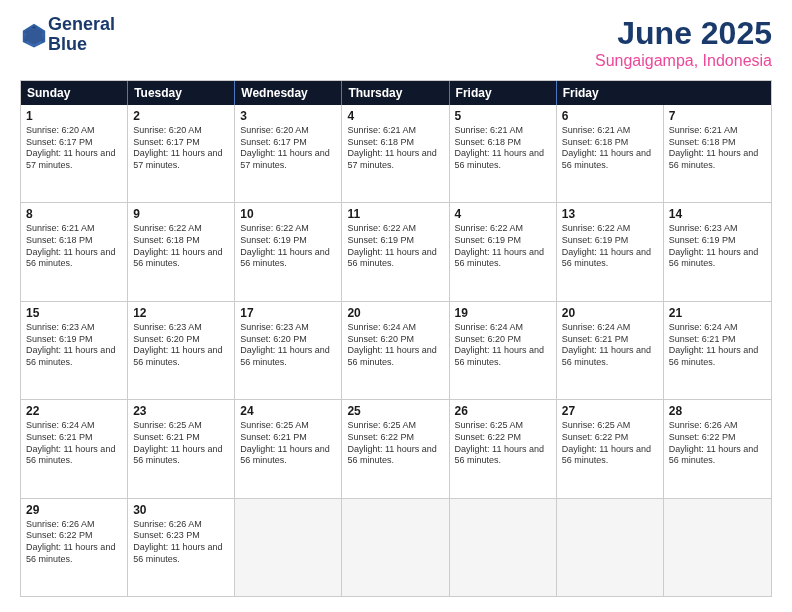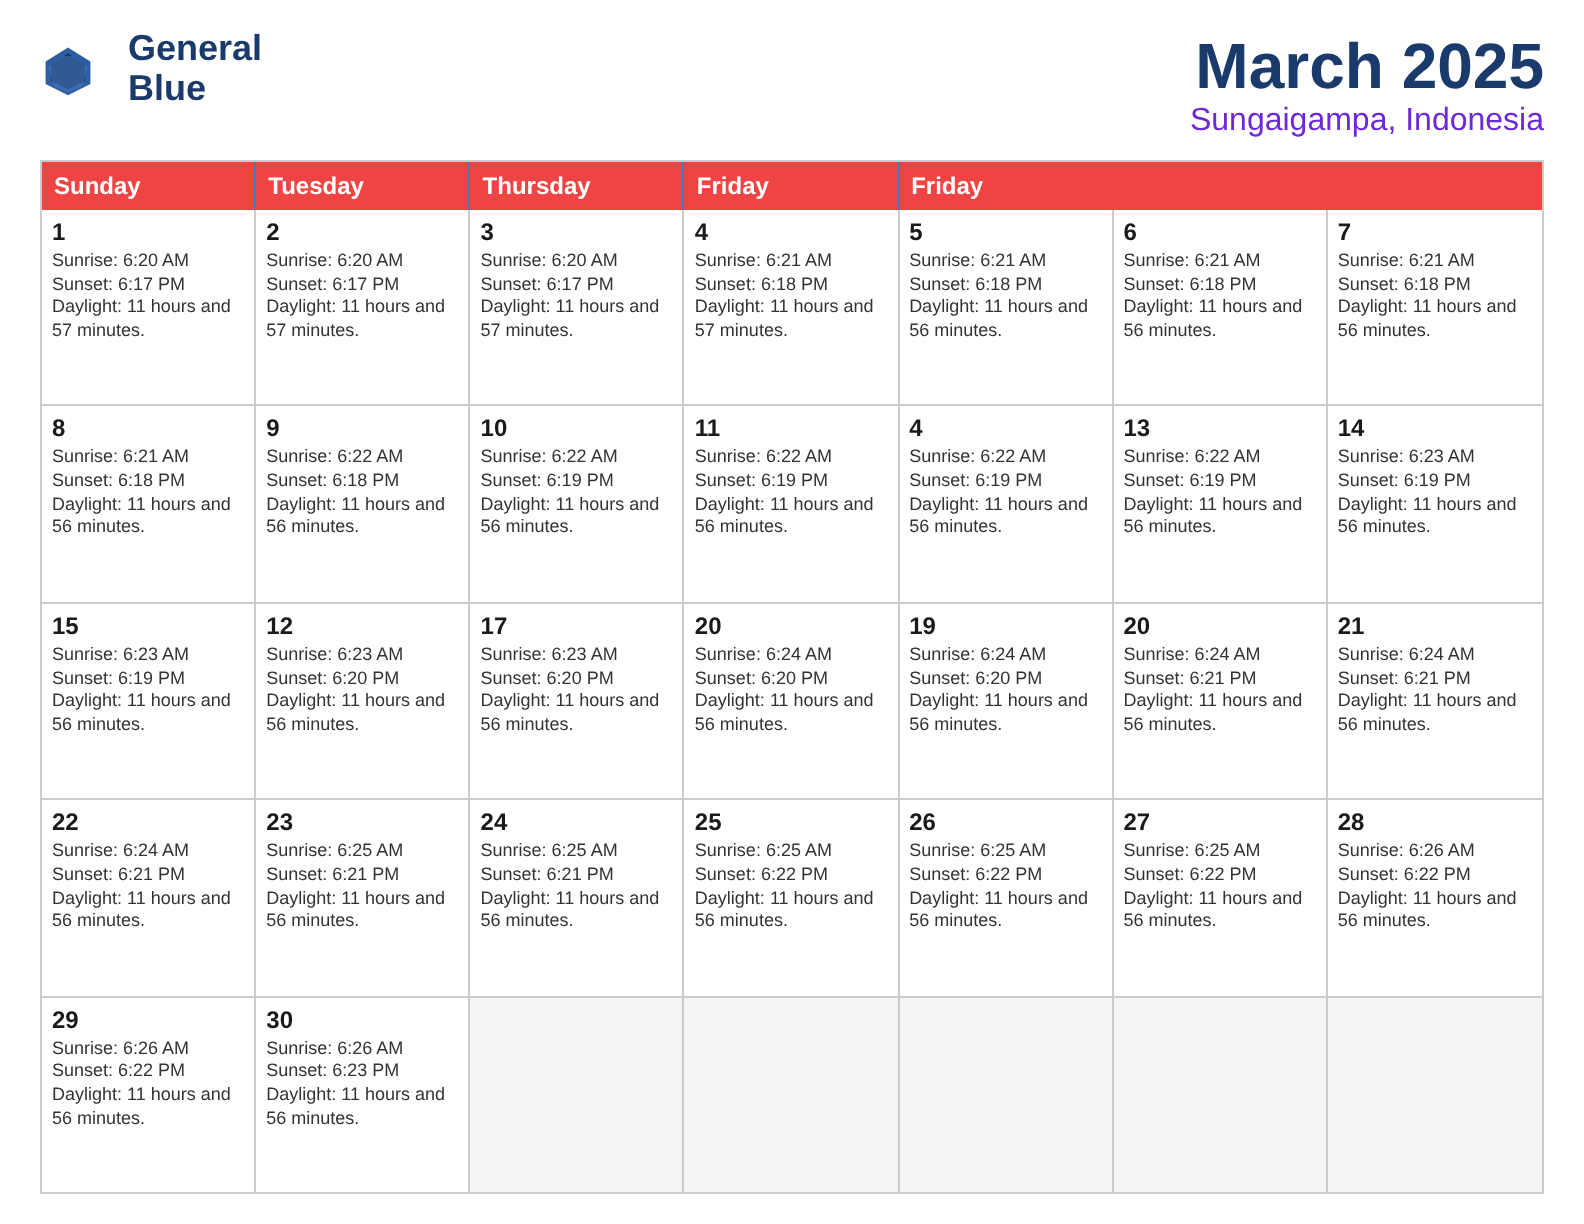--- a/index.html
+++ b/index.html
@@ -19,21 +19,21 @@
     }
     .header {
       display: flex;
       justify-content: space-between;
       align-items: flex-start;
       margin-bottom: 10px;
     }
     .logo {
       display: flex;
       align-items: center;
-      gap: 16px;
+      gap: 0;
     }
     .logo-text {
       font-size: 18px;
       font-weight: bold;
       color: #1a3a6c;
       line-height: 1.1;
     }
     .logo-icon {
       width: 28px;
       height: 28px;
@@ -42,32 +42,32 @@
       text-align: right;
     }
     .title-block h1 {
       font-size: 32px;
       font-weight: bold;
       color: #1a3a6c;
     }
     .title-block h2 {
       font-size: 16px;
       font-weight: normal;
-      color: #6d28d9;
+      color: #ec4899;
     }
     .calendar {
       flex: 1;
       display: flex;
       flex-direction: column;
       border: 1px solid #ccc;
     }
     .calendar-header-row {
       display: grid;
       grid-template-columns: repeat(7, 1fr);
-      background: #ef4444;
+      background: #0f172a;
     }
     .calendar-header-cell {
       color: #fff;
       font-weight: bold;
       font-size: 12px;
       padding: 5px 6px;
       text-align: left;
       border-right: 1px solid #4a78c0;
     }
     .calendar-header-cell:last-child {
@@ -124,29 +124,30 @@
         <polygon points="20,4 36,14 36,30 20,38 4,30 4,14" fill="#2e5fa3"></polygon>
         <polygon points="20,8 32,16 32,28 20,34 8,28 8,16" fill="#1a3a6c"></polygon>
         <polygon points="24,10 34,18 30,32 20,36 10,32 6,18 16,10" fill="#4a78c0" opacity="0.5"></polygon>
       </svg>
       <div class="logo-text">
         <div>General</div>
         <div>Blue</div>
       </div>
     </div>
     <div class="title-block">
-      <h1>March 2025</h1>
+      <h1>June 2025</h1>
       <h2>Sungaigampa, Indonesia</h2>
     </div>
   </div>
 
   <div class="calendar">
     <div class="calendar-header-row" id="cal-header">
         <div class="calendar-header-cell">Sunday</div>
         <div class="calendar-header-cell">Tuesday</div>
+        <div class="calendar-header-cell">Wednesday</div>
         <div class="calendar-header-cell">Thursday</div>
         <div class="calendar-header-cell">Friday</div>
         <div class="calendar-header-cell">Friday</div>
       </div>
     <div class="calendar-body" id="cal-body">
         <div class="calendar-week">
           <div class="calendar-day">
             <div class="day-number">1</div>
             <div class="day-info">Sunrise: 6:20 AM<br>Sunset: 6:17 PM<br>Daylight: 11 hours and 57 minutes.</div>
           </div>

